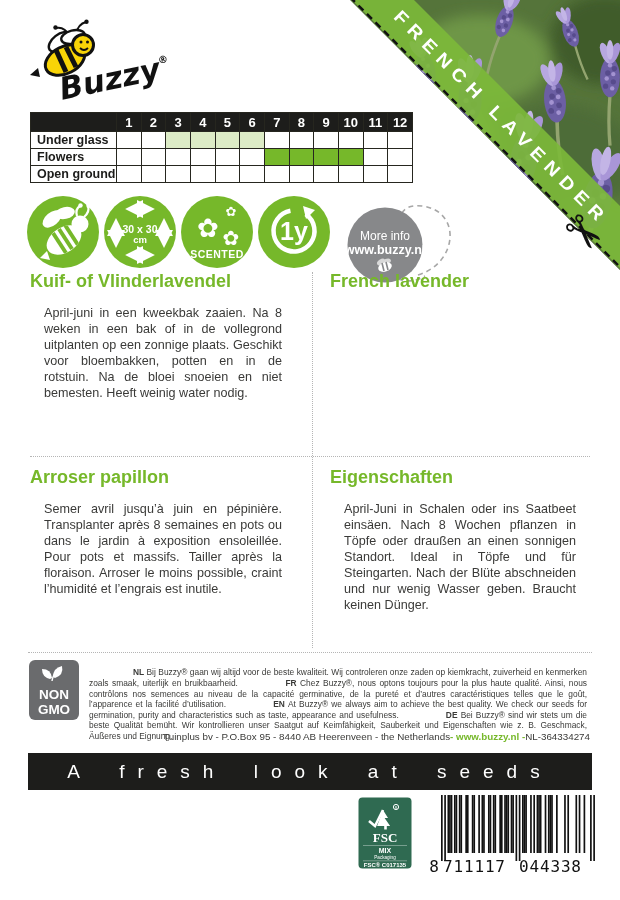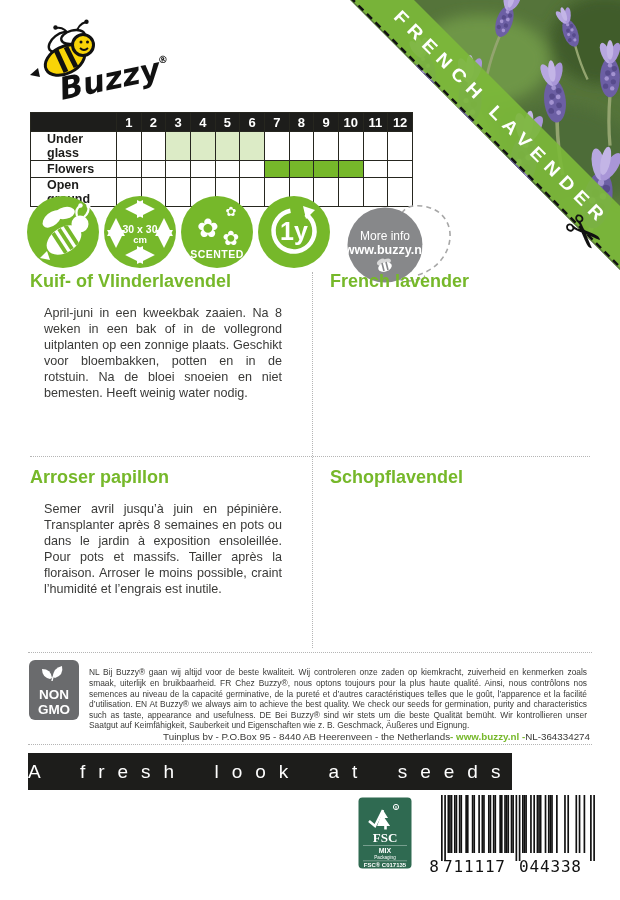--- a/index.html
+++ b/index.html
@@ -15,21 +15,21 @@
 
   .logo{position:absolute;left:20px;top:16px;z-index:2;}
 
   
   .calendar{position:absolute;left:30px;top:112px;width:383px;border-collapse:collapse;table-layout:fixed;z-index:2;}
   .calendar th,.calendar td{border:1.6px solid #26261f;padding:0;}
   .calendar col.lbl{width:86px;}
   .calendar thead th{background:var(--black);color:#fff;font-size:13px;font-weight:bold;height:19px;border-color:#26261f;}
   .calendar thead th + th{border-left:1px solid #7a7a7a;}
   .calendar tbody tr{height:17px;}
-  .calendar tbody th{font-size:12.5px;font-weight:bold;text-align:left;padding-left:16px;background:#fff;color:#1c1c1a;margin-left:45px;}
+  .calendar tbody th{font-size:12.5px;font-weight:bold;text-align:left;padding-left:6px;background:#fff;color:#1c1c1a;margin-left:45px;}
 
   
   .badges{position:absolute;left:0;top:195px;z-index:2;height:110px;width:500px;}
   .badge{position:absolute;top:0;}
   .b1{left:26px;} .b2{left:103px;} .b3{left:180px;} .b4{left:257px;} .b5{left:344px;}
   .fill-green{fill:var(--green);} .fill-gray{fill:var(--gray);}
 
   
   .section{position:absolute;z-index:2;}
   .sec-nl{left:30px;top:271px;width:266px;}
@@ -38,26 +38,26 @@
   .sec-de{left:330px;top:467px;width:260px;}
   .section h3{margin:0 0 3px 0;font-size:18px;color:var(--green);}
   .section p{margin:14px;font-size:12.6px;line-height:1.27;color:var(--ink);text-align:justify;}
 
   .vdiv{position:absolute;left:312px;top:272px;height:376px;width:0;border-left:1.6px dotted #b5b5b5;z-index:2;}
   .hdiv{position:absolute;left:30px;top:456px;width:560px;height:0;border-top:1.6px dotted #b5b5b5;z-index:2;}
 
   
   .quality{position:absolute;left:28px;top:652px;width:564px;padding:6px 0 5px 0;border-top:1.6px dotted #b5b5b5;border-bottom:1.6px dotted #b5b5b5;display:flex;gap:9px;align-items:flex-start;z-index:2;}
   .fineprint{font-size:8.4px;line-height:1.26;color:var(--ink);text-align:justify;width:498px;}
-  .fineprint b{font-weight:normal;}
+  .fineprint b{font-weight:bold;margin-left:44px;}
 
   .addr{position:absolute;left:30px;top:731px;width:560px;display:flex;justify-content:flex-end;align-items:baseline;font-size:9.8px;color:var(--ink);z-index:2;}
   .addr .site{color:var(--green);font-weight:bold;}
 
-  .tagline{position:absolute;left:28px;top:753px;width:484px;height:37px;background:var(--black);color:#fff;font-size:19px;letter-spacing:13px;word-spacing:9px;text-align:center;line-height:37px;white-space:nowrap;z-index:2;}
+  .tagline{position:absolute;left:28px;top:753px;width:564px;height:37px;background:var(--black);color:#fff;font-size:19px;letter-spacing:13px;word-spacing:9px;text-align:center;line-height:37px;white-space:nowrap;z-index:2;}
 
   .fsc{position:absolute;left:358px;top:797px;z-index:2;}
   .barcode{position:absolute;left:424px;top:795px;z-index:2;}
 </style>
 </head>
 <body>
 
 <div class="sheet">
 
   <svg class="banner" width="620" height="292" viewBox="0 0 620 292">
@@ -273,21 +273,22 @@
     <p>April-juni in een kweekbak zaaien. Na 8 weken in een bak of in de vollegrond uitplanten op een zonnige plaats. Geschikt voor bloembakken, potten en in de rotstuin. Na de bloei snoeien en niet bemesten. Heeft weinig water nodig.</p>
   </div>
   <div class="section sec-en">
     <h3>French lavender</h3>
   </div>
   <div class="section sec-fr">
     <h3>Arroser papillon</h3>
     <p>Semer avril jusqu’à juin en pépinière. Transplanter après 8 semaines en pots ou dans le jardin à exposition ensoleillée. Pour pots et massifs. Tailler après la floraison. Arroser le moins possible, craint l’humidité et l’engrais est inutile.</p>
   </div>
   <div class="section sec-de">
-    <h3>Schopflavendel</h3>
+    <h3>Eigenschaften</h3>
+    <p>April-Juni in Schalen oder ins Saatbeet einsäen. Nach 8 Wochen pflanzen in Töpfe oder draußen an einen sonnigen Standort. Ideal in Töpfe und für Steingarten. Nach der Blüte abschneiden und nur wenig Wasser geben. Braucht keinen Dünger.</p>
   </div>
   <div class="vdiv"></div>
   <div class="hdiv"></div>
 
   <div class="quality">
     <svg width="52" height="62" viewBox="0 0 52 62">
       <rect x="1" y="1" width="50" height="60" rx="6" fill="#6a6b6d"></rect>
       <g>
         <path d="M22,20 q-8,-2 -8,-10 q9,0 10,9" fill="#fff"></path>
         <path d="M25,18 q0,-9 9,-11 q2,9 -7,12" fill="#fff"></path>

